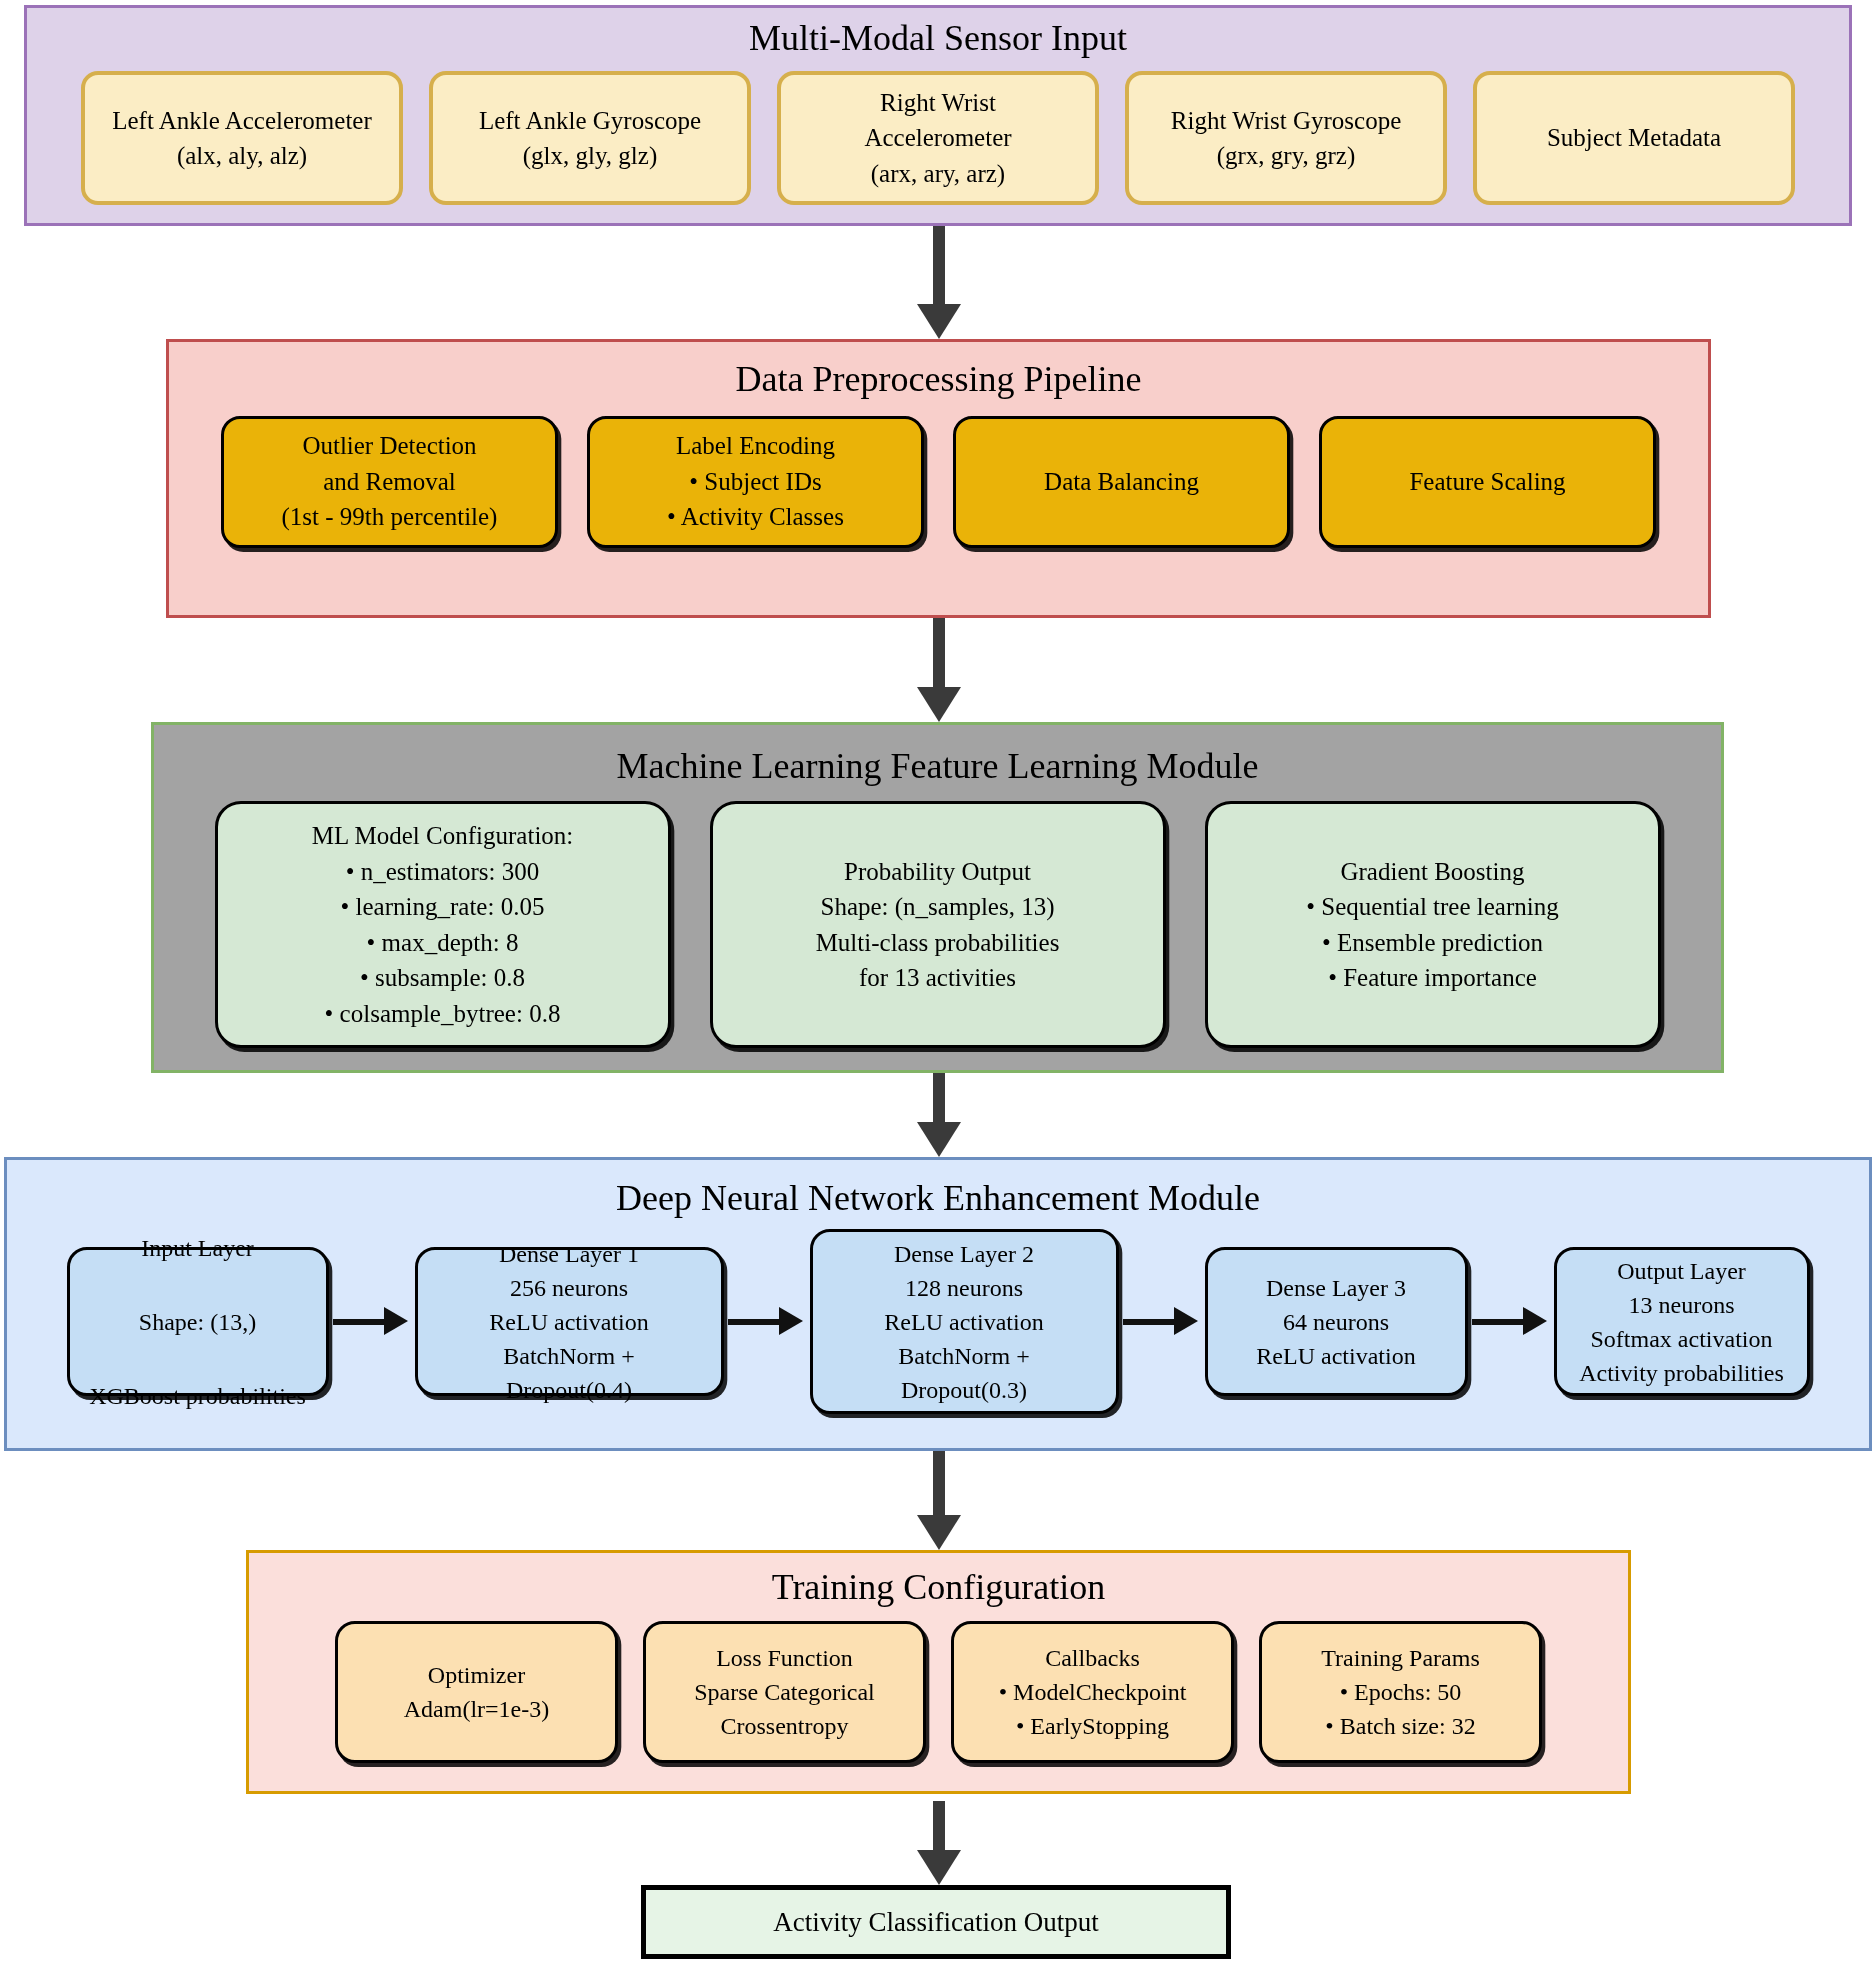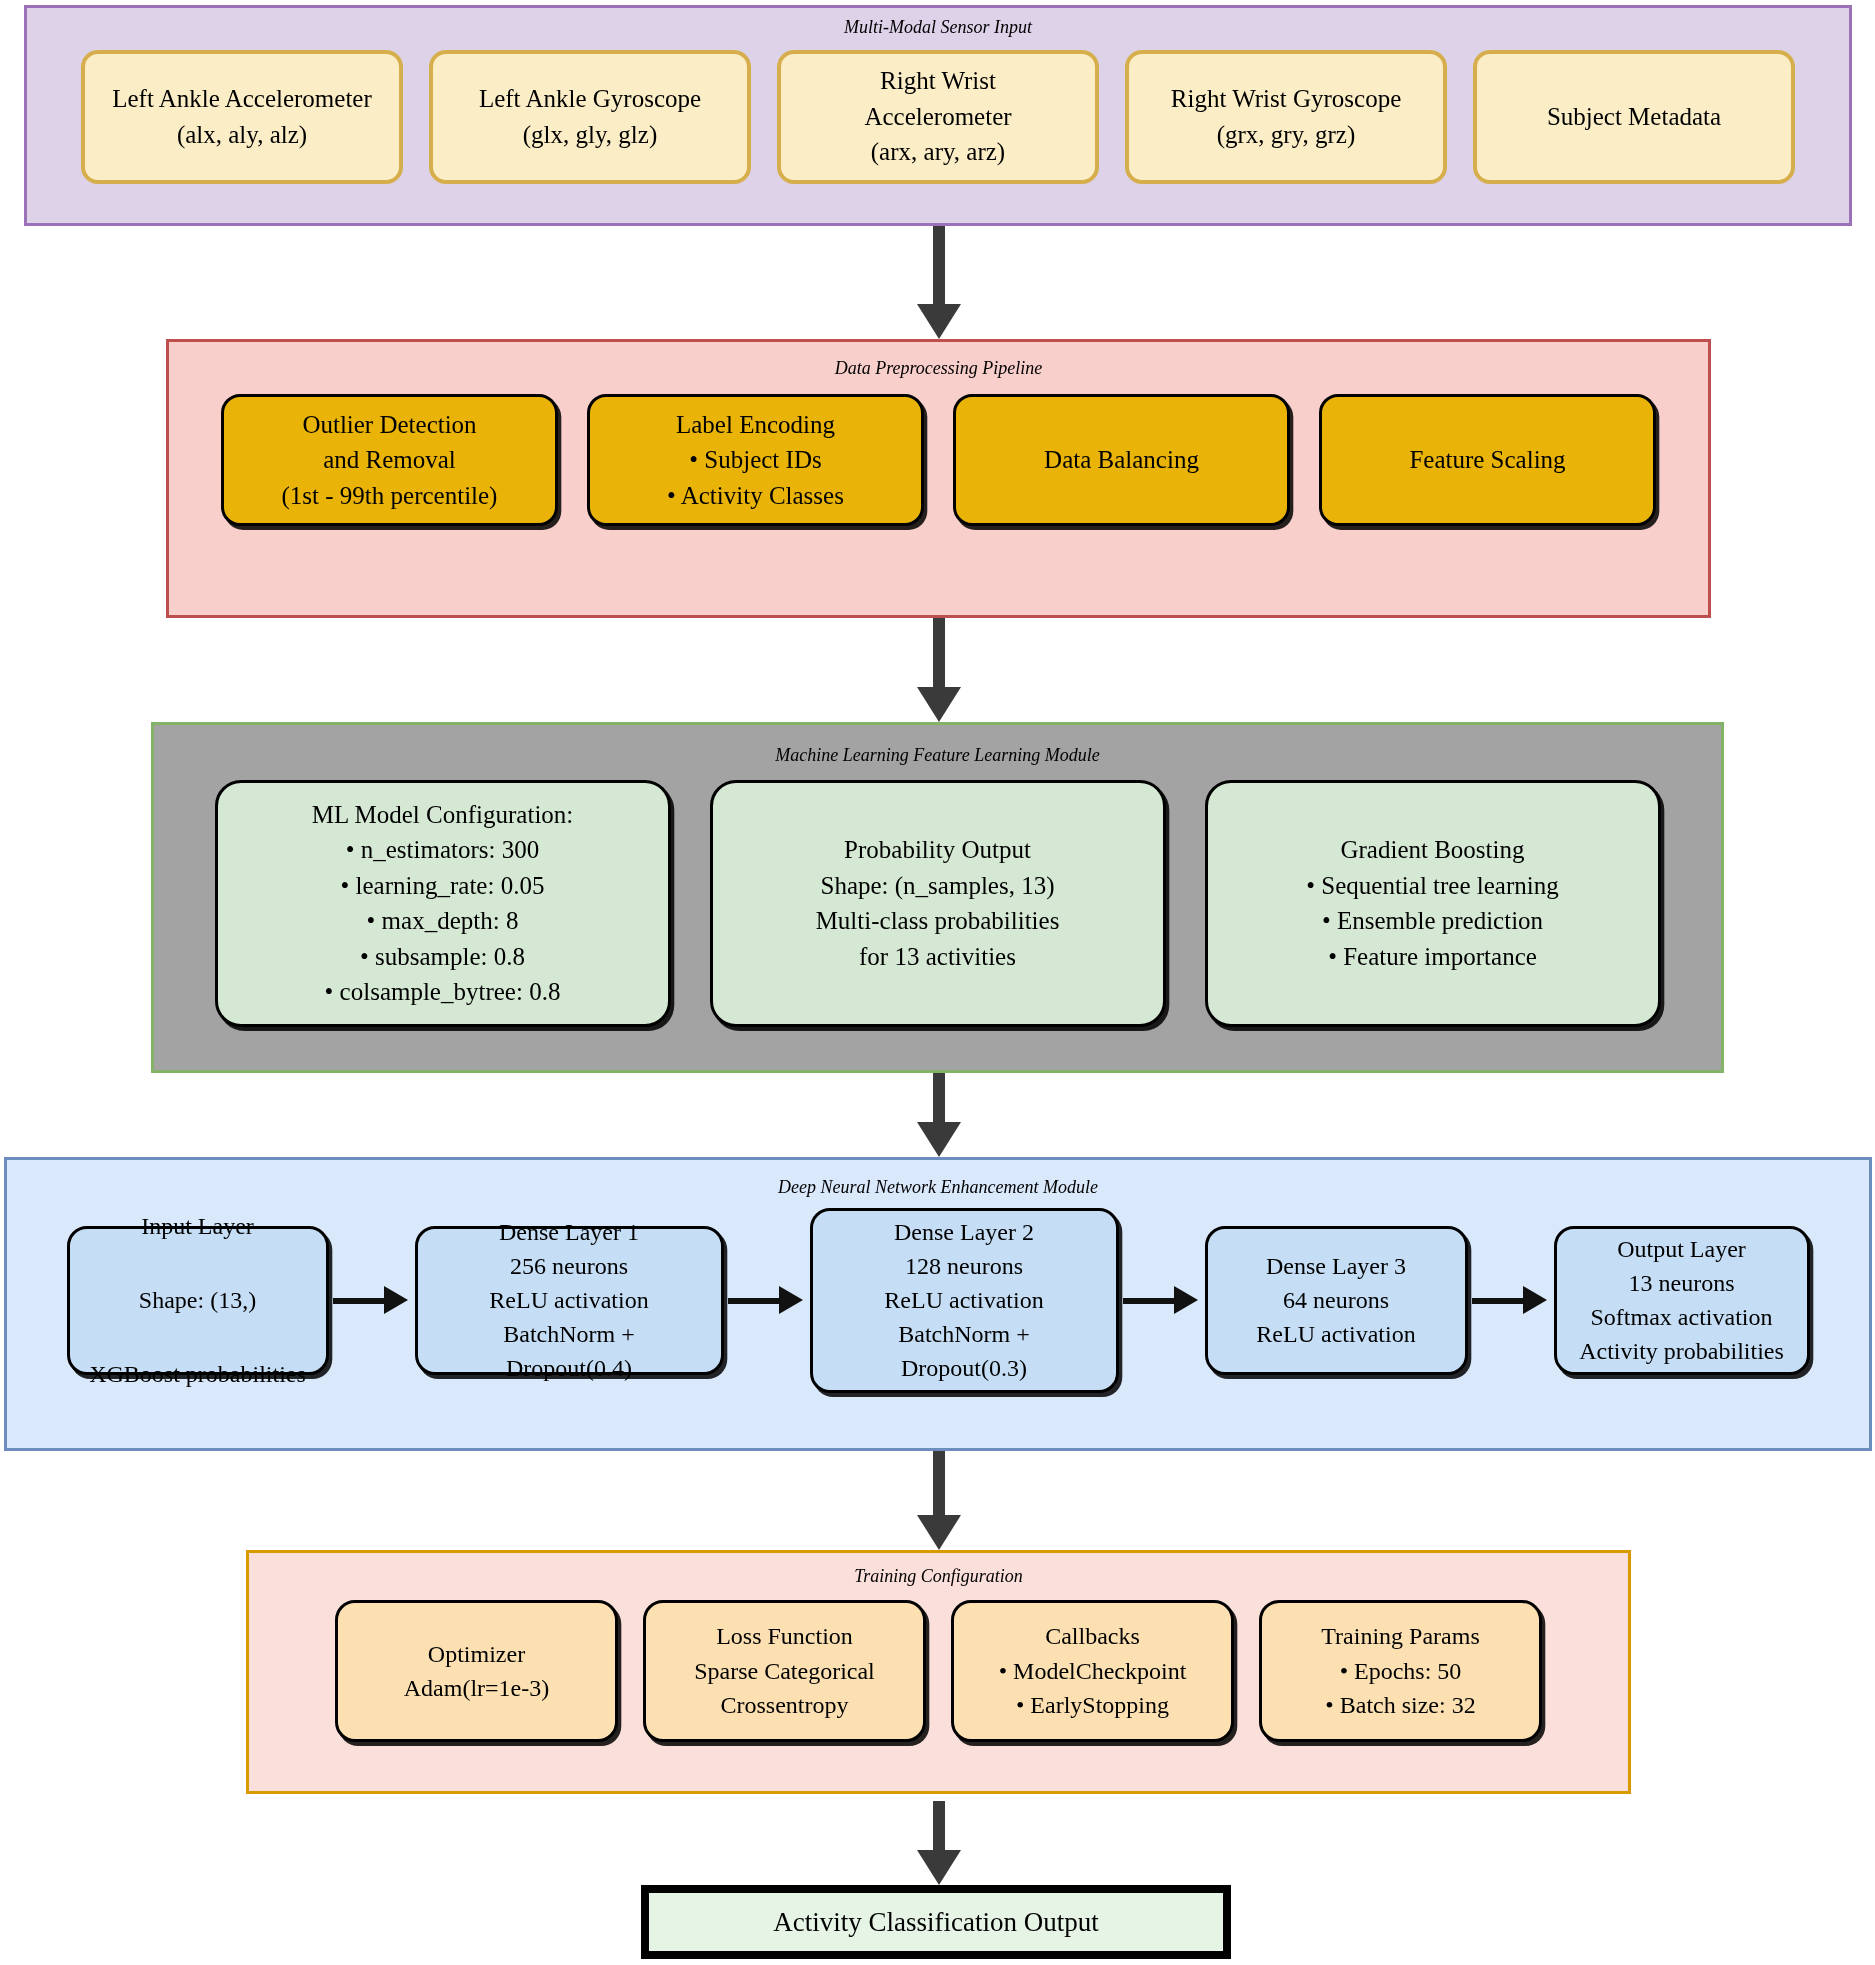--- a/index.html
+++ b/index.html
@@ -18,24 +18,23 @@
 
   
   .band {
     position: absolute;
     border-style: solid;
     border-width: 3.3px;
   }
   .band-title {
     width: 100%;
     text-align: center;
-    font-size: 18px;
+    font-size: 36px;
     line-height: 1.2;
     color: #000;
-    font-style: italic;
   }
   .row {
     display: flex;
     justify-content: center;
     align-items: center;
     width: 100%;
   }
 
   
   .node {
@@ -176,21 +175,21 @@
     padding: 4px 6.6px;
     box-shadow: 3.3px 4px 0 rgba(0,0,0,0.85);
     font-size: 24px;
   }
 
   
   #box-output {
     position: absolute;
     left: 641px; top: 1885px; width: 590px; height: 74px;
     background: #E6F4E6;
-    border: 8px solid #000000;
+    border: 5px solid #000000;
     display: flex;
     align-items: center;
     justify-content: center;
     font-size: 27px;
   }
 
   
   .varrow { position: absolute; }
   .varrow .vshaft {
     position: absolute;

